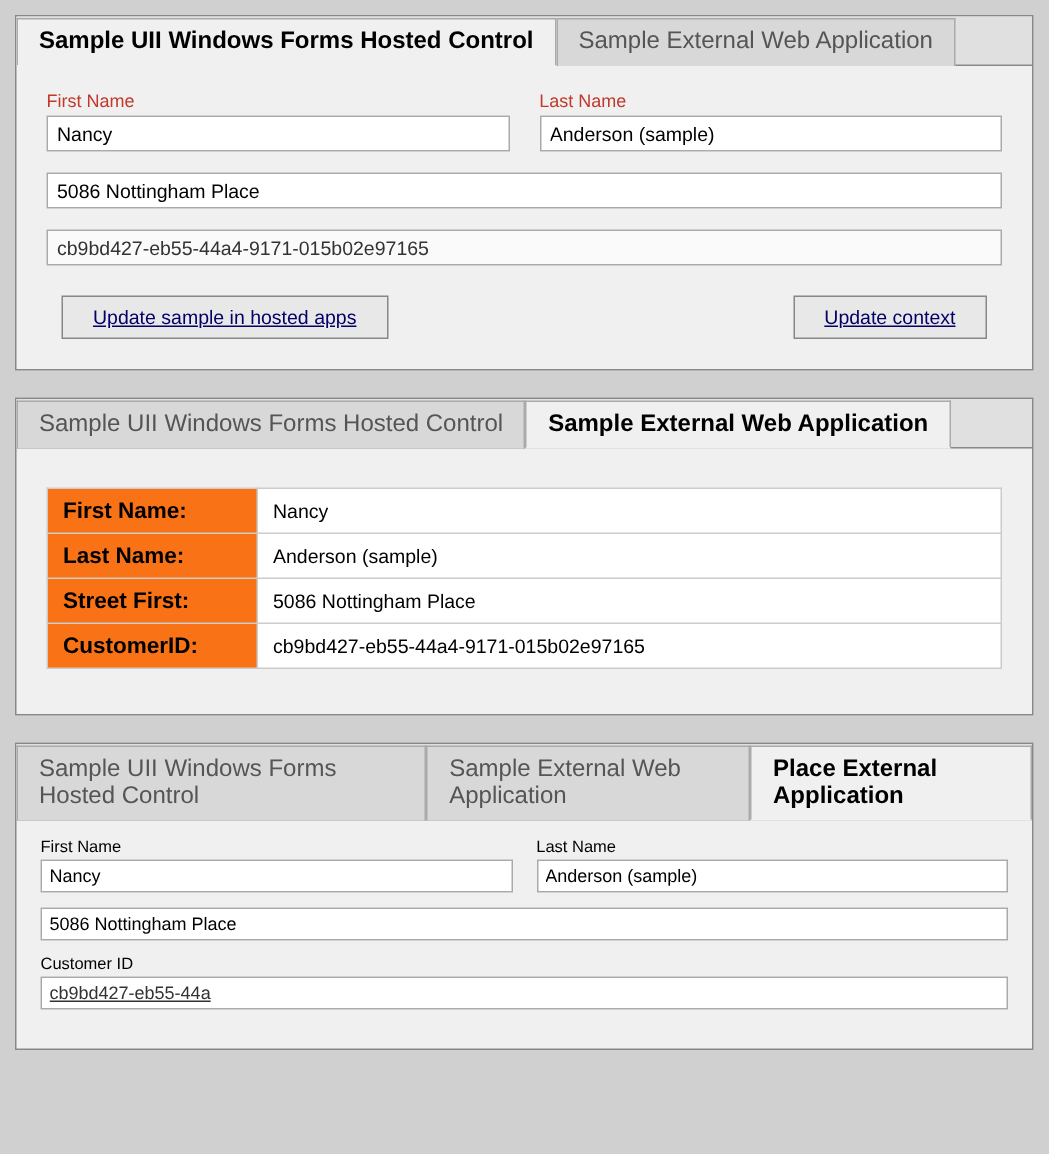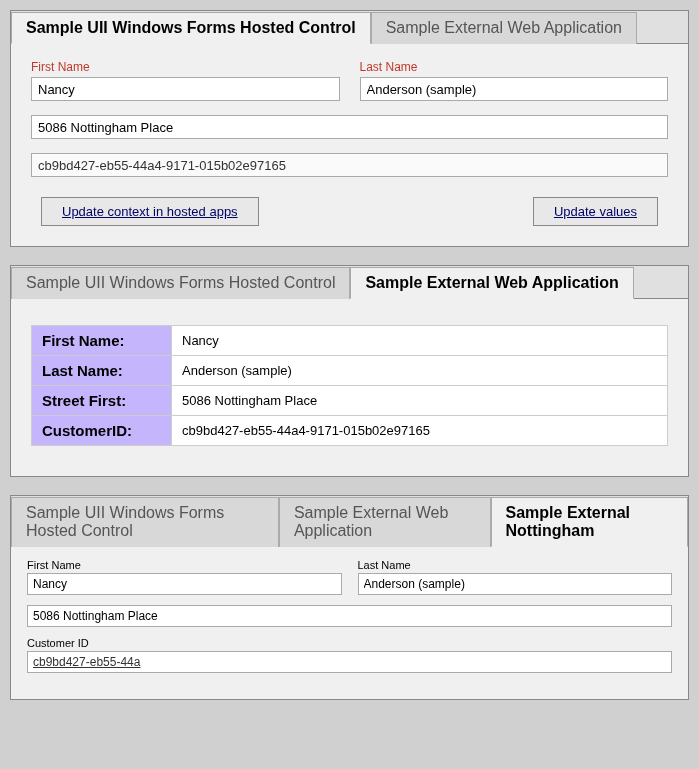--- a/index.html
+++ b/index.html
@@ -122,21 +122,21 @@
 
     .data-table tr td {
       padding: 6px 10px;
       border: 1px solid #ccc;
       font-size: 13px;
     }
 
     .data-table tr td:first-child {
       font-weight: bold;
       font-size: 15px;
-      background: #c4b5fd;
+      background: #f97316;
       white-space: nowrap;
       width: 140px;
     }
 
     .data-table tr td:last-child {
       background: #fff;
     }
 
     
     .panel3-content {
@@ -207,22 +207,22 @@
       </div>
     </div>
 
     <div class="form-row">
       <div class="form-group full">
         <input class="field-input readonly" type="text" value="cb9bd427-eb55-44a4-9171-015b02e97165" style="">
       </div>
     </div>
 
     <div class="button-row">
-      <button class="btn">Update context in hosted apps</button>
-      <button class="btn">Update values</button>
+      <button class="btn">Update sample in hosted apps</button>
+      <button class="btn">Update context</button>
     </div>
   </div>
 </div>
 
 <div class="panel">
   <div class="tab-bar">
     <div class="tab inactive">
       <span>Sample UII Windows Forms Hosted Control</span>
     </div>
     <div class="tab active">
@@ -256,21 +256,21 @@
 
 <div class="panel">
   <div class="tab-bar">
     <div class="tab inactive">
       <span>Sample UII Windows Forms Hosted Control</span>
     </div>
     <div class="tab inactive">
       <span>Sample External Web Application</span>
     </div>
     <div class="tab active">
-      <span>Sample External Nottingham</span>
+      <span>Place External Application</span>
     </div>
   </div>
 
   <div class="panel3-content">
     <div class="panel3-row">
       <div class="panel3-group">
         <label class="panel3-label">First Name</label>
         <input class="panel3-input" type="text" value="Nancy" style="">
       </div>
       <div class="panel3-group">

